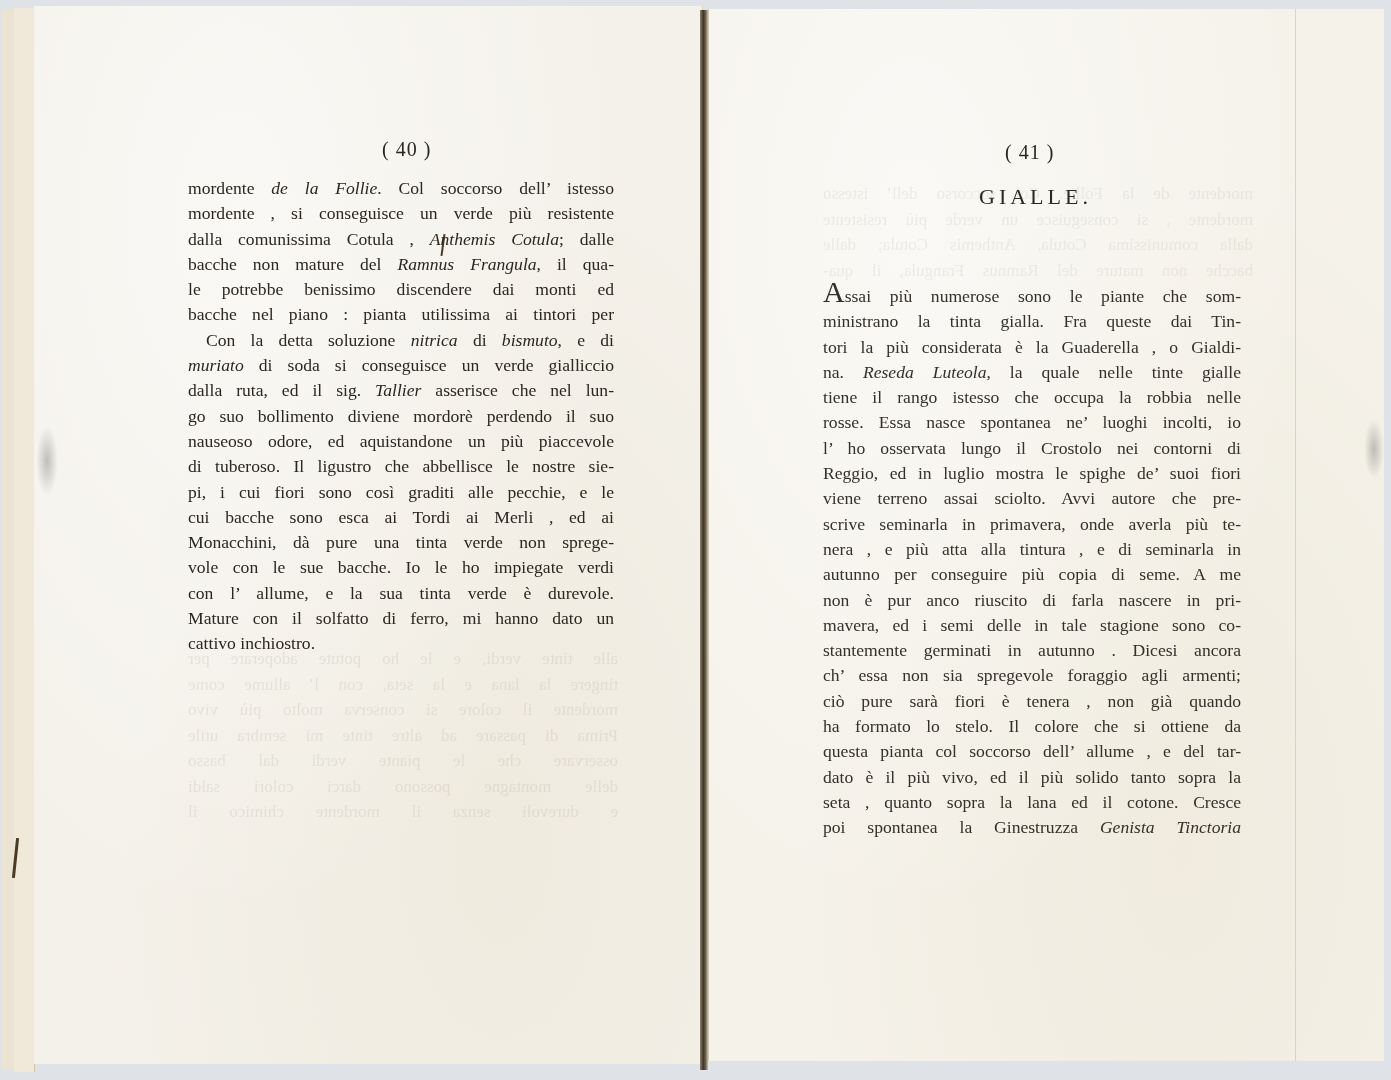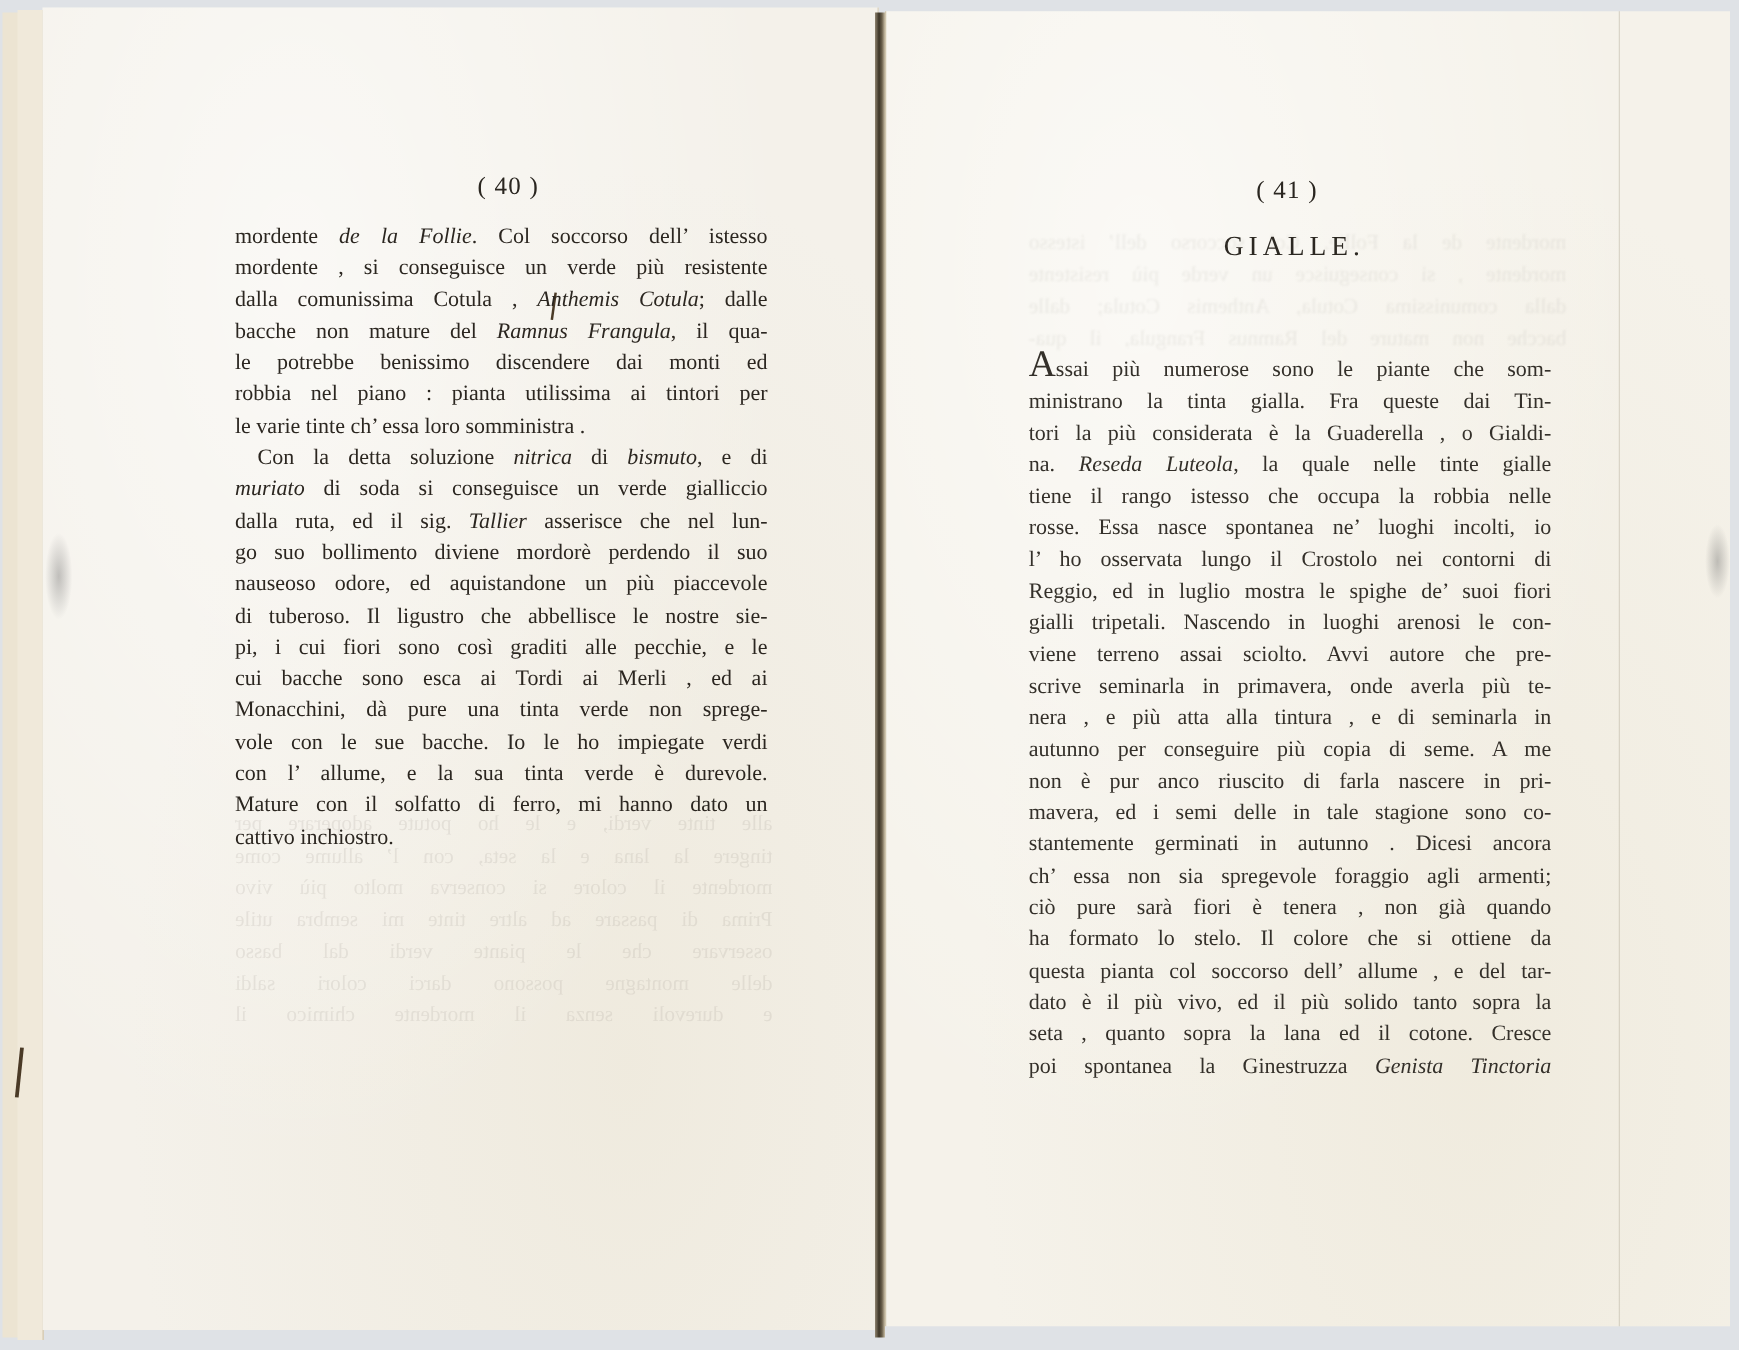--- a/index.html
+++ b/index.html
@@ -171,22 +171,21 @@
       <span class="line">delle montagne possono darci colori saldi</span>
       <span class="line">e durevoli senza il mordente chimico il</span>
     </div>
 
     <div class="text-block">
       <span class="line"><span>mordente </span><i>de la Follie</i><span>. Col soccorso dell’ istesso</span></span>
       <span class="line"><span>mordente , si conseguisce un verde più resistente</span></span>
       <span class="line"><span>dalla comunissima Cotula , </span><i>Anthemis Cotula</i><span>; dalle</span></span>
       <span class="line"><span>bacche non mature del </span><i>Ramnus Frangula</i><span>, il qua-</span></span>
       <span class="line"><span>le potrebbe benissimo discendere dai monti ed</span></span>
-      <span class="line"><span>robbia nel piano : pianta utilissima ai tintori per</span></span>
-      <span class="line last"><span>le varie tinte ch’ essa loro somministra .</span></span>
+      <span class="line"><span>bacche nel piano : pianta utilissima ai tintori per</span></span>
       <span class="line indent"><span>Con la detta soluzione </span><i>nitrica</i><span> di </span><i>bismuto</i><span>, e di</span></span>
       <span class="line"><i>muriato</i><span> di soda si conseguisce un verde gialliccio</span></span>
       <span class="line"><span>dalla ruta, ed il sig. </span><i>Tallier</i><span> asserisce che nel lun-</span></span>
       <span class="line"><span>go suo bollimento diviene mordorè perdendo il suo</span></span>
       <span class="line"><span>nauseoso odore, ed aquistandone un più piaccevole</span></span>
       <span class="line"><span>di tuberoso. Il ligustro che abbellisce le nostre sie-</span></span>
       <span class="line"><span>pi, i cui fiori sono così graditi alle pecchie, e le</span></span>
       <span class="line"><span>cui bacche sono esca ai Tordi ai Merli , ed ai</span></span>
       <span class="line"><span>Monacchini, dà pure una tinta verde non sprege-</span></span>
       <span class="line"><span>vole con le sue bacche. Io le ho impiegate verdi</span></span>
@@ -214,21 +213,20 @@
 
     <div class="text-block">
       <span class="line"><span class="dropcap">A</span><span>ssai più numerose sono le piante che som-</span></span>
       <span class="line"><span>ministrano la tinta gialla. Fra queste dai Tin-</span></span>
       <span class="line"><span>tori la più considerata è la Guaderella , o Gialdi-</span></span>
       <span class="line"><span>na. </span><i>Reseda Luteola</i><span>, la quale nelle tinte gialle</span></span>
       <span class="line"><span>tiene il rango istesso che occupa la robbia nelle</span></span>
       <span class="line"><span>rosse. Essa nasce spontanea ne’ luoghi incolti, io</span></span>
       <span class="line"><span>l’ ho osservata lungo il Crostolo nei contorni di</span></span>
       <span class="line"><span>Reggio, ed in luglio mostra le spighe de’ suoi fiori</span></span>
-      <span class="line"><span>gialli tripetali. Nascendo in luoghi arenosi le con-</span></span>
       <span class="line"><span>viene terreno assai sciolto. Avvi autore che pre-</span></span>
       <span class="line"><span>scrive seminarla in primavera, onde averla più te-</span></span>
       <span class="line"><span>nera , e più atta alla tintura , e di seminarla in</span></span>
       <span class="line"><span>autunno per conseguire più copia di seme. A me</span></span>
       <span class="line"><span>non è pur anco riuscito di farla nascere in pri-</span></span>
       <span class="line"><span>mavera, ed i semi delle in tale stagione sono co-</span></span>
       <span class="line"><span>stantemente germinati in autunno . Dicesi ancora</span></span>
       <span class="line"><span>ch’ essa non sia spregevole foraggio agli armenti;</span></span>
       <span class="line"><span>ciò pure sarà fiori è tenera , non già quando</span></span>
       <span class="line"><span>ha formato lo stelo. Il colore che si ottiene da</span></span>

